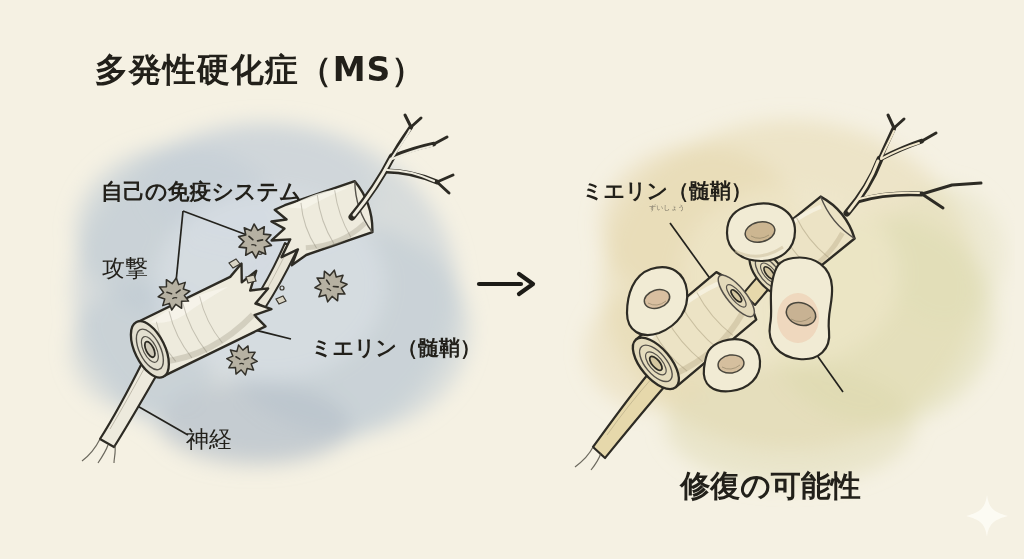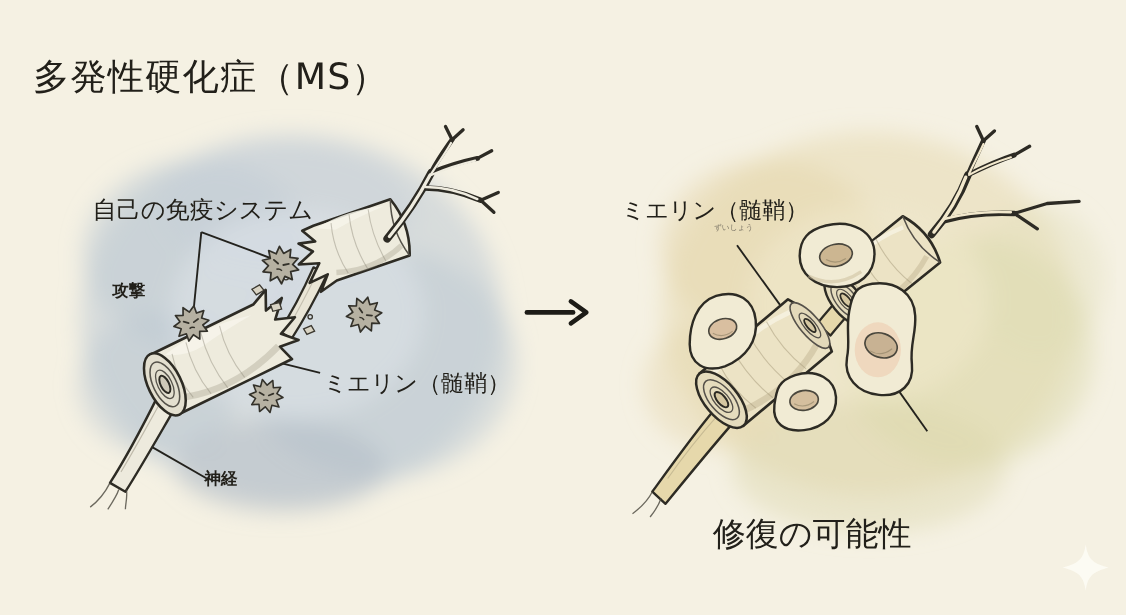--- a/index.html
+++ b/index.html
@@ -4,25 +4,25 @@
 <style>
   html,body{margin:0;padding:0;}
   body{
     width:1024px;height:559px;overflow:hidden;
     font-family:"DejaVu Sans","Liberation Sans",sans-serif;
     background:#f5f1e3;color:#22201a;
   }
   .stage{position:relative;width:1024px;height:559px;background:#f5f1e3;}
   .illo{position:absolute;}
   .lbl{position:absolute;color:#22201a;white-space:nowrap;line-height:1.2;}
-  .title{font-size:33px;font-weight:400;letter-spacing:1px;text-align:left;}
-  .small{font-size:21px;font-weight:400;}
-  .med{font-size:15px;font-weight:700;}
+  .title{font-size:33px;font-weight:700;letter-spacing:1px;text-align:center;}
+  .small{font-size:21px;font-weight:700;margin-left:17px;}
+  .med{font-size:23px;font-weight:400;}
   .ruby{font-size:7px;font-weight:400;color:#7b7566;letter-spacing:0;font-family:Liberation Mono, monospace;}
-  .repair{font-size:30px;font-weight:400;}
+  .repair{font-size:30px;font-weight:700;text-align:center;}
   .two-line{line-height:28px;}
 </style>
 </head>
 <body>
 
 <div class="stage">
 
   <svg class="illo" style="left:30px;top:95px" width="460" height="435" viewBox="0 0 460 435">
     <defs>
       <filter id="wcL" x="-40%" y="-40%" width="180%" height="180%">

